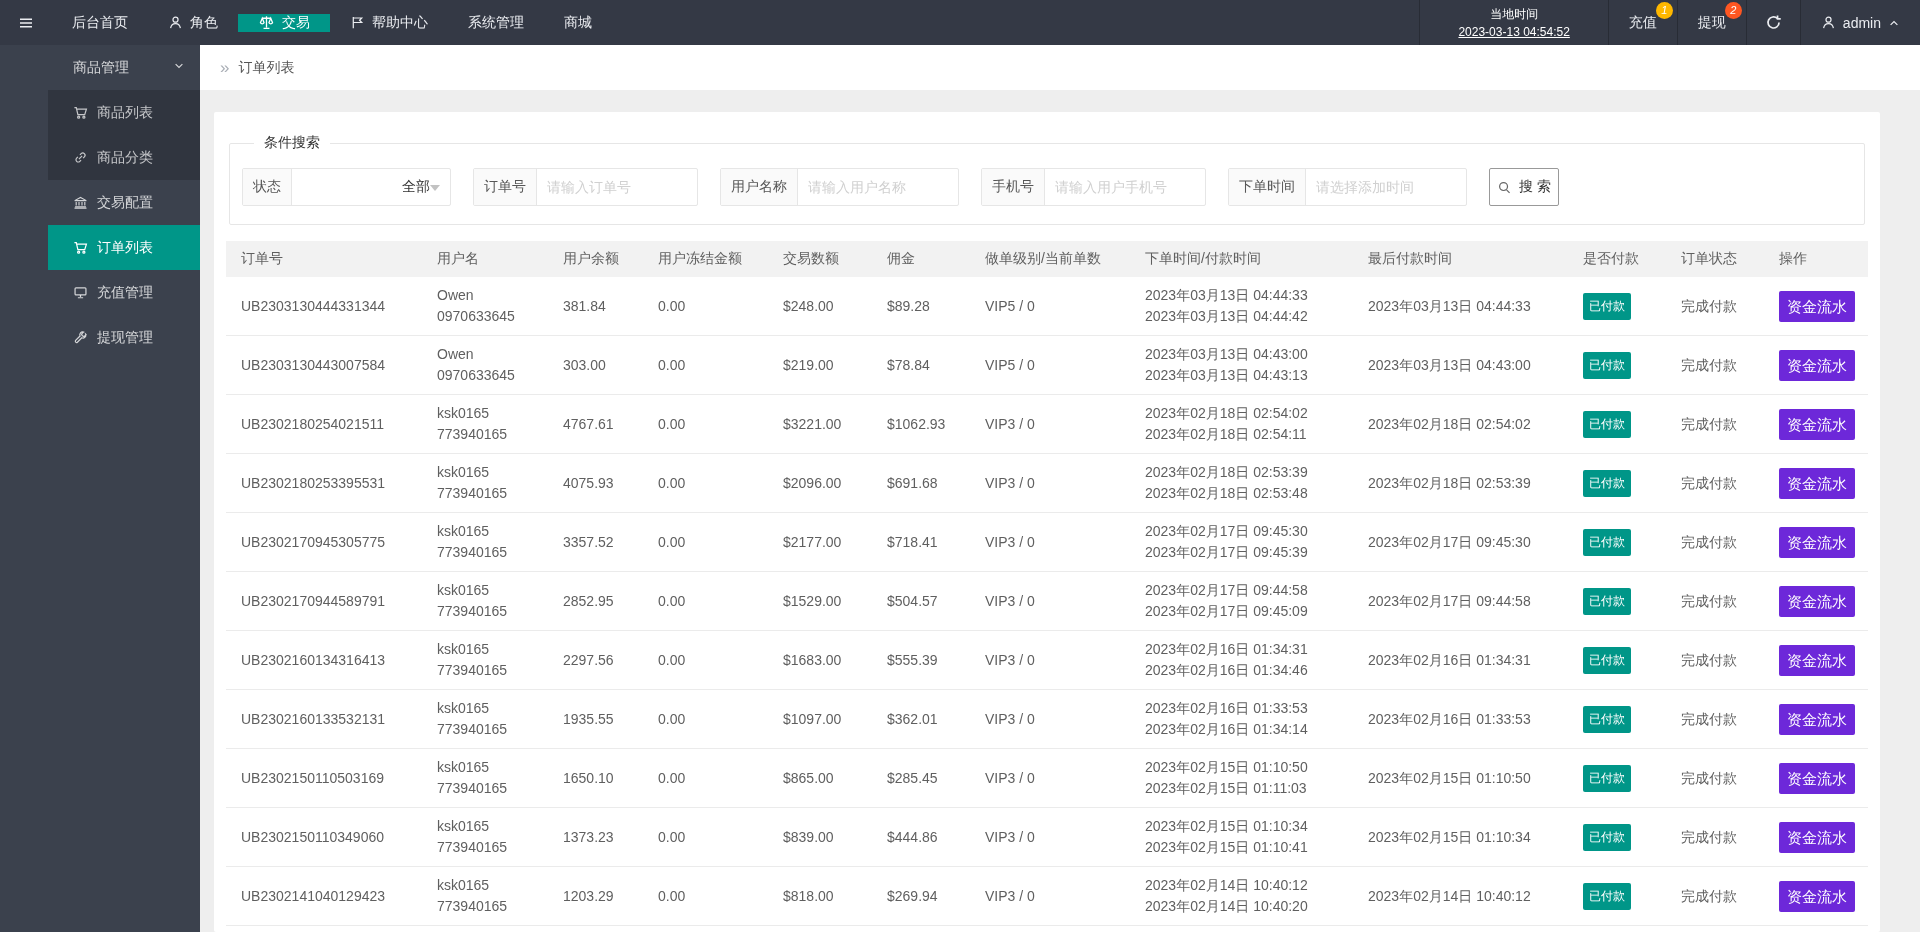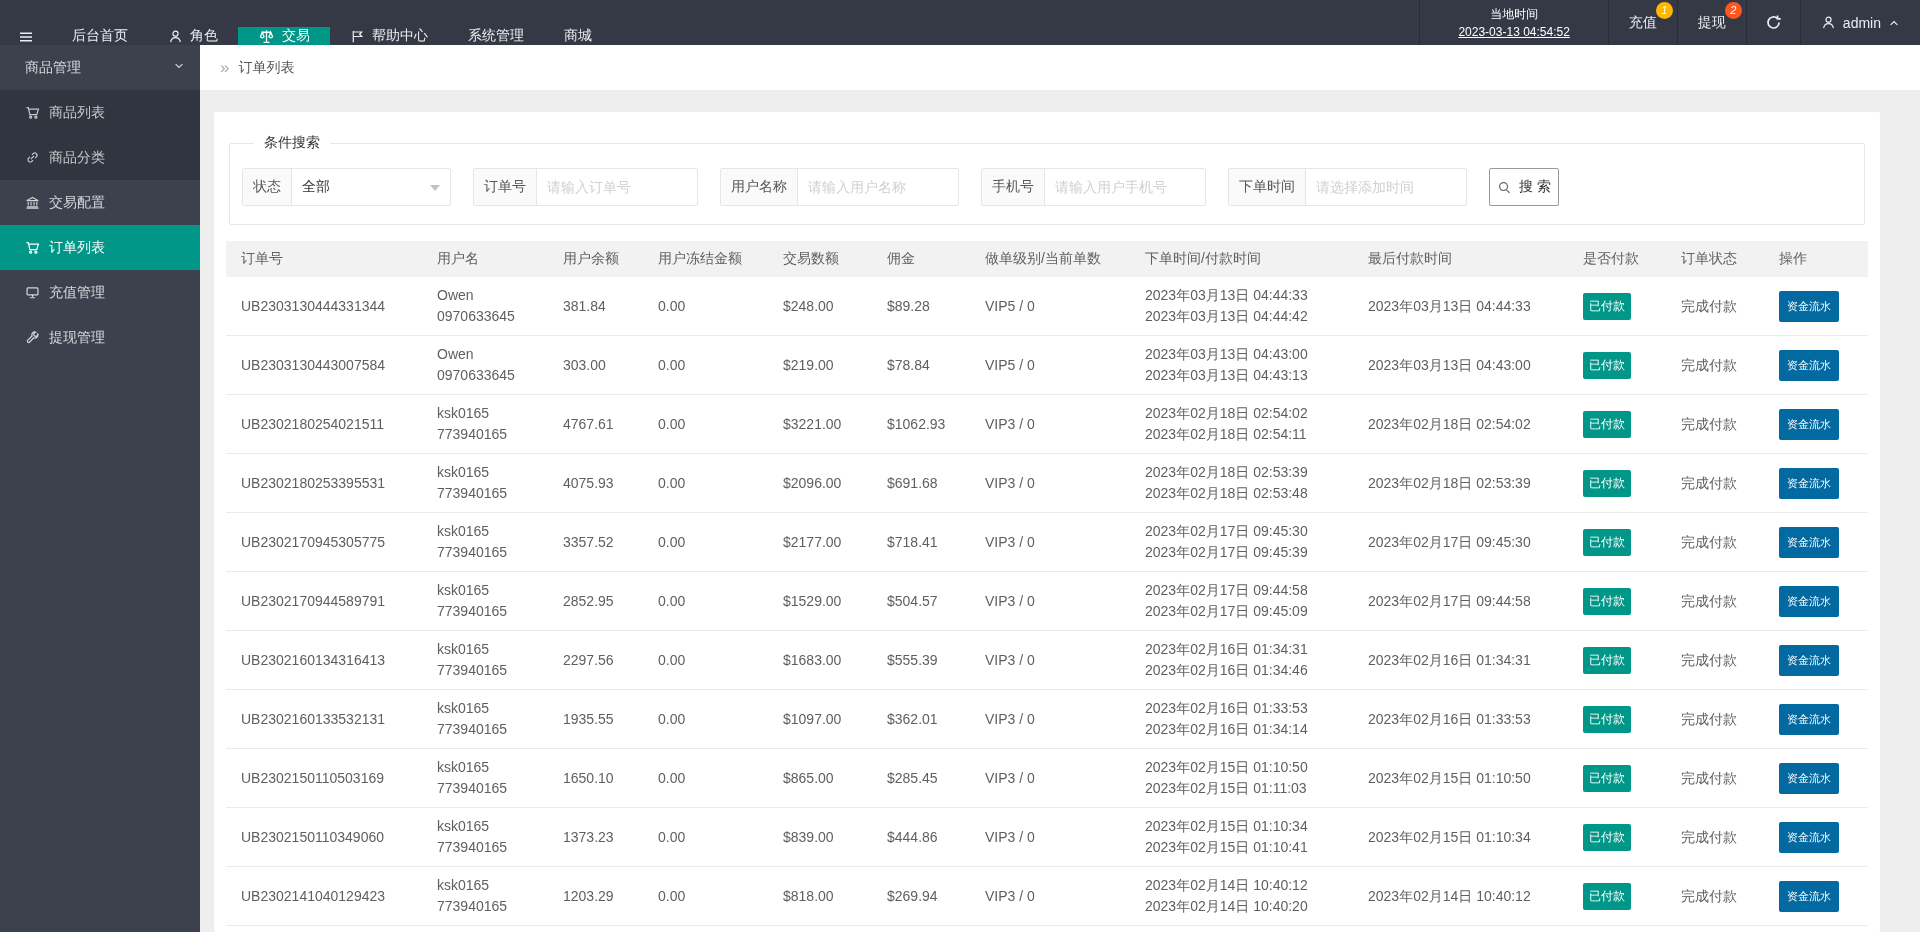--- a/index.html
+++ b/index.html
@@ -3,67 +3,67 @@
 <meta charset="utf-8">
 <style>
   * { box-sizing: border-box; margin: 0; padding: 0; }
   html, body { width: 1920px; height: 932px; overflow: hidden; }
   body { font-family: "Liberation Sans", "DejaVu Sans", sans-serif; background: #eee; }
 
   
   .navbar { height: 45px; background: #343945; display: flex; align-items: stretch; color: #fff; }
   .logo { width: 200px; display: flex; align-items: center; justify-content: center; font-size: 19px; font-weight: 500; letter-spacing: .5px; white-space: nowrap; }
   .logo sup { font-size: 10px; margin-left: 3px; transform: translateY(-4px); }
-  .nav-left { display: flex; align-items: flex-end; flex: 1; }
+  .nav-left { display: flex; align-items: center; flex: 1; }
   .nav-item { display: flex; align-items: center; gap: 7px; padding: 0 20px; font-size: 14px; color: #ebedf1; cursor: pointer; position: relative; white-space: nowrap; }
   .nav-item.icon-only { padding: 0 18px; }
   .nav-item.active { background: #009688; color: #fff; }
   .nav-right { display: flex; align-items: stretch; justify-content: center; }
   .nav-right > * { border-left: 1px solid rgba(0,0,0,.22); }
   .time-block { display: flex; flex-direction: column; align-items: center; justify-content: center; padding: 0 38px; line-height: 1.5; }
   .time-block .t-label { font-size: 12px; }
   .time-block .t-value { font-size: 12px; text-decoration: underline; }
   .badge { position: absolute; top: 2px; right: 4px; min-width: 17px; height: 17px; line-height: 17px; border-radius: 9px; text-align: center; font-size: 11px; color: #fff; padding: 0 4px; }
   .badge.b1 { background: #ffb800; }
   .badge.b2 { background: #ff5722; }
   .icon { display: inline-flex; align-items: center; justify-content: center; }
   .icon svg { display: block; }
 
   
   .body-row { display: flex; height: 887px; }
-  .sidebar { width: 200px; background: #3b414d; flex: 0 0 200px; }
+  .sidebar { width: 200px; background: #3b414d; flex: 0 0 200px; padding-left: 48px; }
   .side-item { height: 45px; display: flex; align-items: center; gap: 9px; padding: 0 25px; font-size: 14px; color: rgba(255,255,255,.78); cursor: pointer; position: relative; }
   .side-item.child { background: #30353f; color: rgba(255,255,255,.72); }
   .side-item.active { background: #009688; color: #fff; }
   .side-item .chev { position: absolute; right: 15px; top: 15px; }
   .main { flex: 1; display: flex; flex-direction: column; min-width: 0; }
   .breadcrumb-bar { height: 45px; background: #fff; display: flex; align-items: center; gap: 9px; padding-left: 20px; flex: 0 0 45px; }
   .crumb-icon { color: #a9aeb5; font-size: 17px; }
   .crumb-text { font-size: 14px; color: #555; }
   .content { flex: 1; background: #eee; padding: 22px 40px 0 14px; overflow: hidden; }
   .card { background: #fff; border-radius: 2px; padding: 14px 12px 0; height: 100%; }
 
   
   fieldset.search { border: 1px solid #e6e6e6; border-radius: 2px; margin: 8px 3px 0; padding: 16px 12px 18px; }
   fieldset.search legend { margin-left: 12px; padding: 0 10px; font-size: 14px; color: #333; }
   .form-row { display: flex; align-items: center; gap: 22px; }
   .group { display: flex; align-items: stretch; height: 38px; border: 1px solid #e6e6e6; border-radius: 2px; background: #fff; }
   .addon { background: #fafafa; border-right: 1px solid #e6e6e6; display: flex; align-items: center; padding: 0 10px; font-size: 14px; color: #565656; white-space: nowrap; }
   .group input { border: none; outline: none; padding: 0 10px; font-size: 14px; color: #333; width: 160px; background: transparent; }
   .group input::placeholder { color: #d0d0d0; }
-  .select-box { display: flex; align-items: center; justify-content: space-between; width: 158px; padding: 0 10px; font-size: 14px; color: #333; cursor: pointer; }
+  .select-box { display: flex; align-items: center; justify-content: flex-end; width: 158px; padding: 0 10px; font-size: 14px; color: #333; cursor: pointer; }
   .caret-down { width: 0; height: 0; border: 5px solid transparent; border-top: 6px solid #c2c2c2; margin-top: 6px; }
   .search-btn { height: 38px; padding: 0 7px; background: #fff; border: 1px solid #999; border-radius: 2px; font-size: 14px; color: #333; display: flex; align-items: center; gap: 7px; cursor: pointer; font-family: inherit; }
 
   
   table.orders { width: 100%; border-collapse: collapse; margin-top: 16px; table-layout: fixed; }
   table.orders th { background: #f2f2f2; font-weight: normal; text-align: left; font-size: 14px; color: #5f5f5f; padding: 9px 15px; }
   table.orders td { font-size: 14px; color: #5f5f5f; padding: 8px 15px; border-bottom: 1px solid #ebebeb; line-height: 21px; vertical-align: middle; overflow: hidden; white-space: nowrap; }
   .tag-paid { background: #009688; color: #fff; font-size: 12px; padding: 3px 6px; border-radius: 2px; display: inline-block; }
-  .btn-flow { background: #0369a1; color: #fff; font-size: 11px; padding: 5px 8px; border-radius: 2px; display: inline-block; cursor: pointer; }
+  .btn-flow { background: #6d28d9; color: #fff; font-size: 15px; padding: 5px 8px; border-radius: 2px; display: inline-block; cursor: pointer; }
 </style>
 </head>
 <body>
 
 <header class="navbar">
   <nav class="nav-left">
     <a class="nav-item icon-only">
       <span class="icon">
         <svg width="16" height="16" viewBox="0 0 16 16" fill="none" stroke="currentColor" stroke-width="1.6">
             <path d="M2 4.2h12M2 8h12M2 11.8h12"></path>

